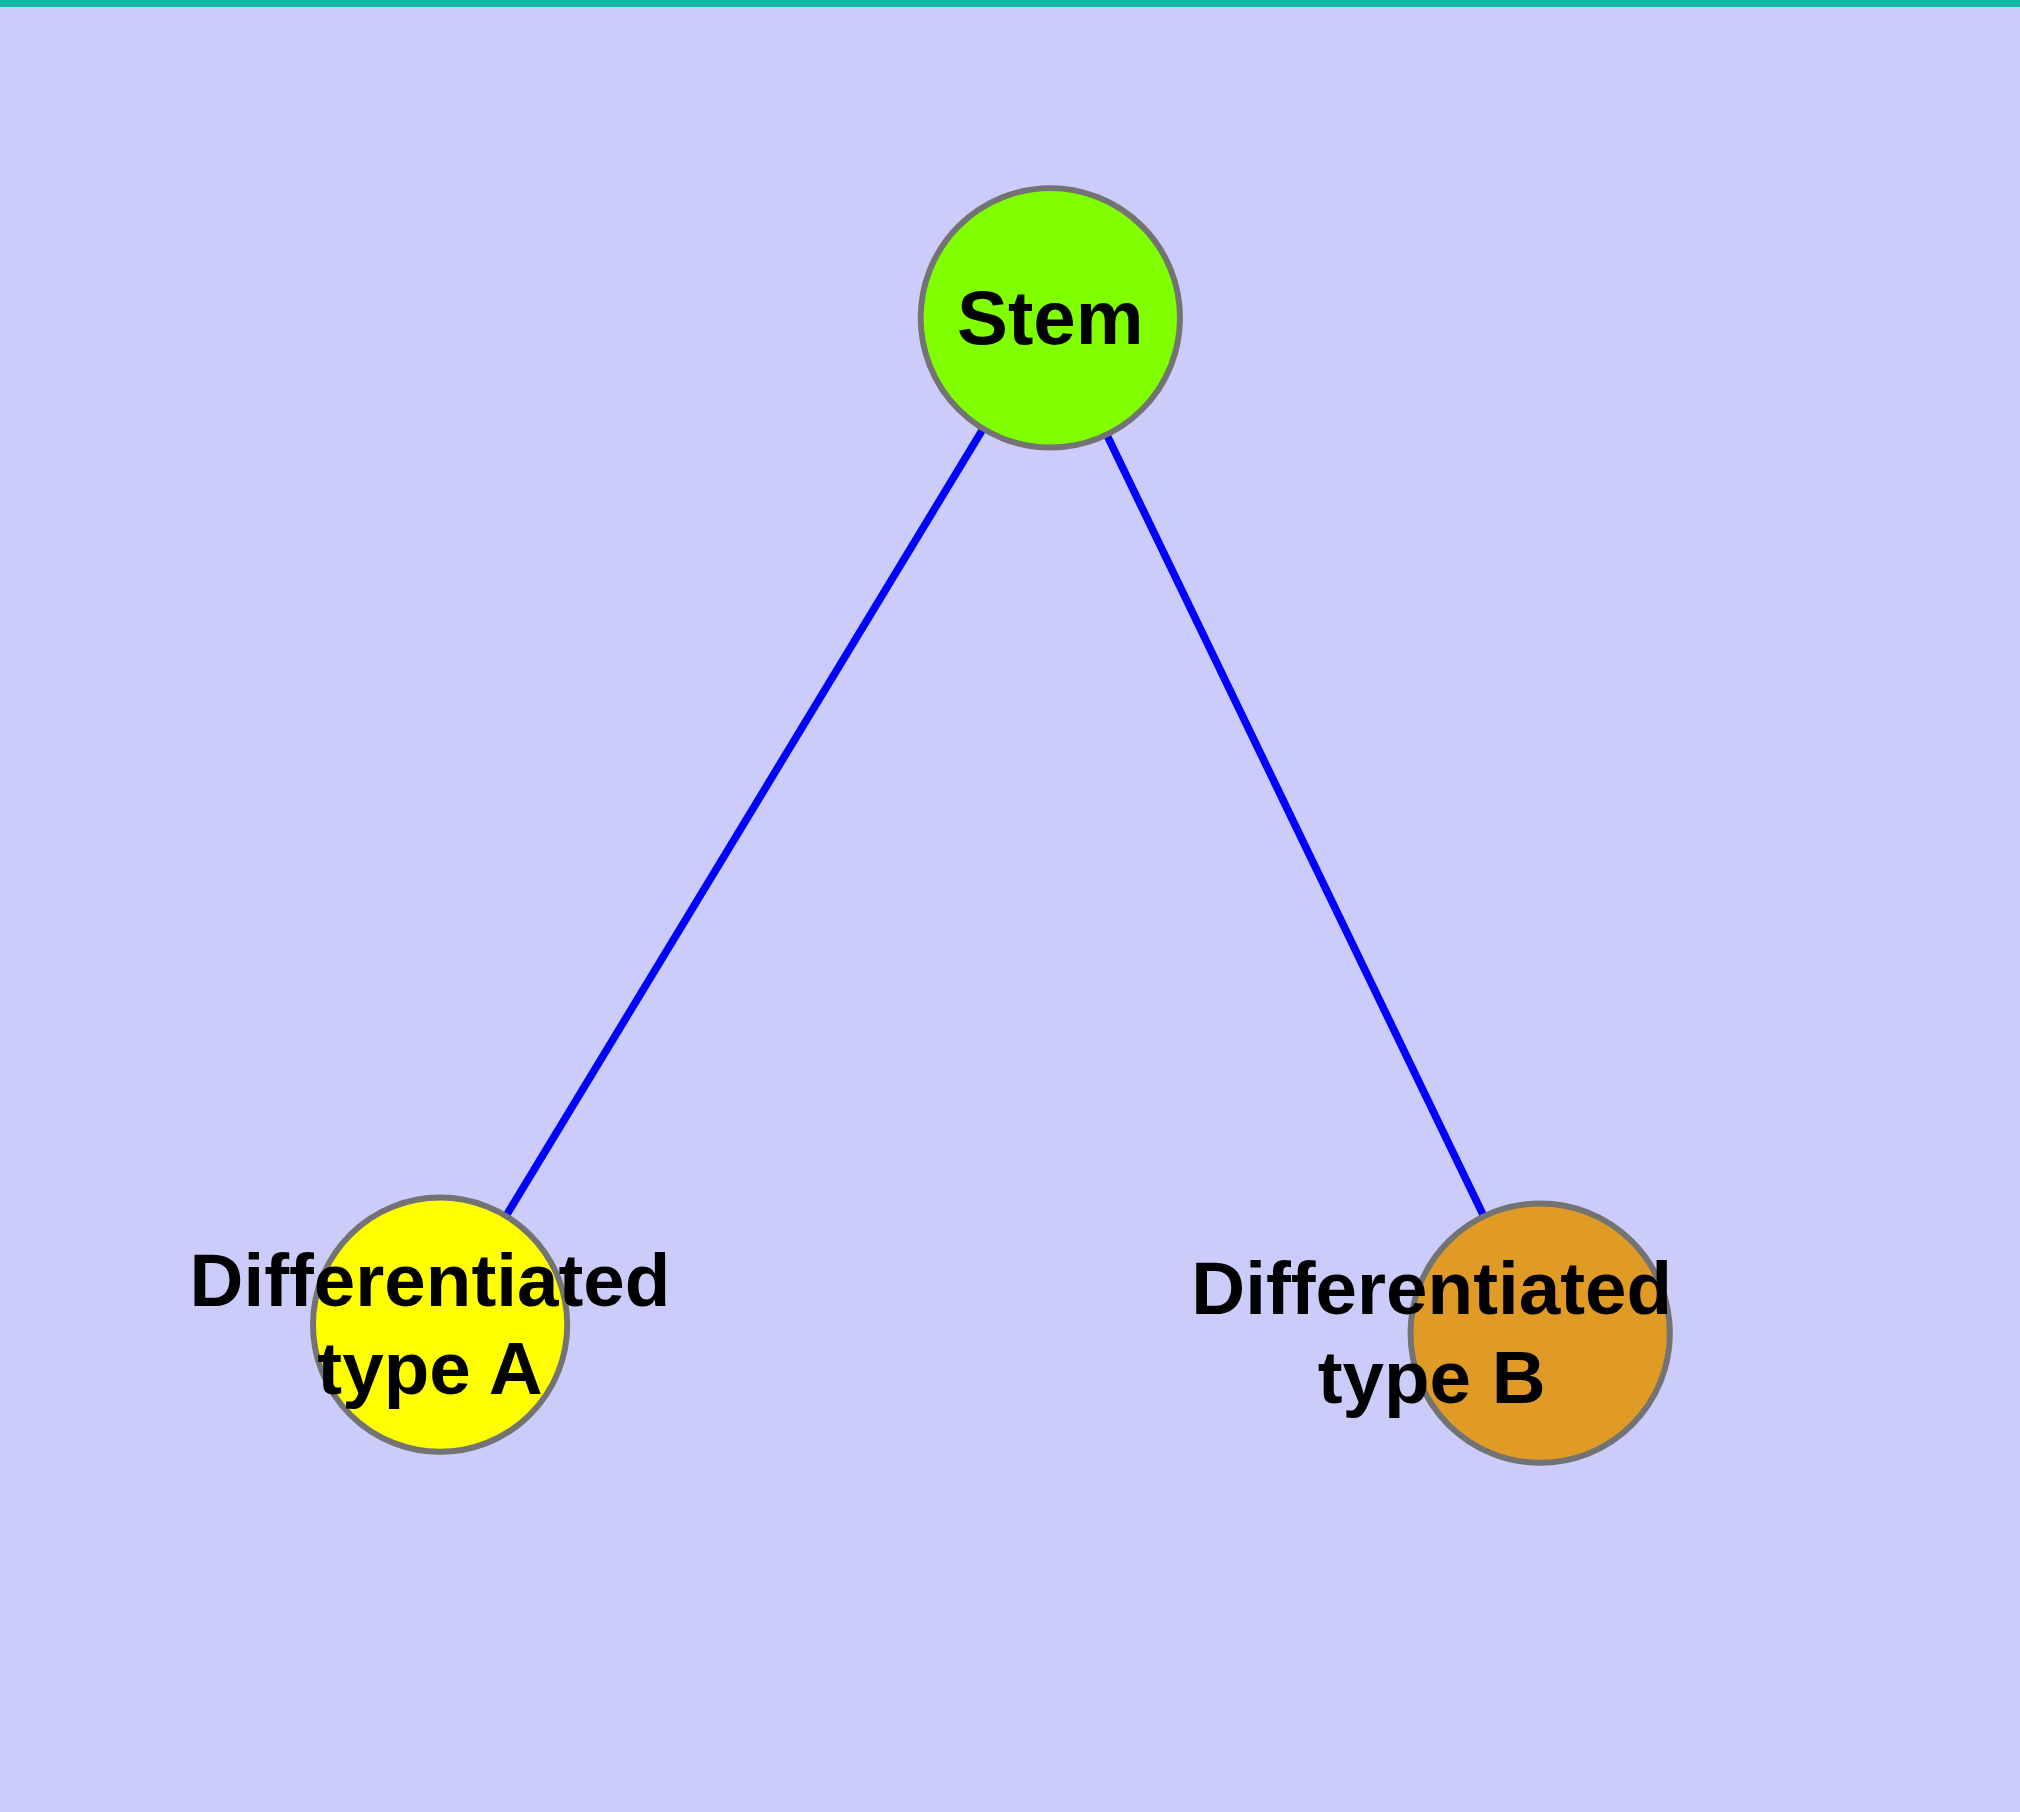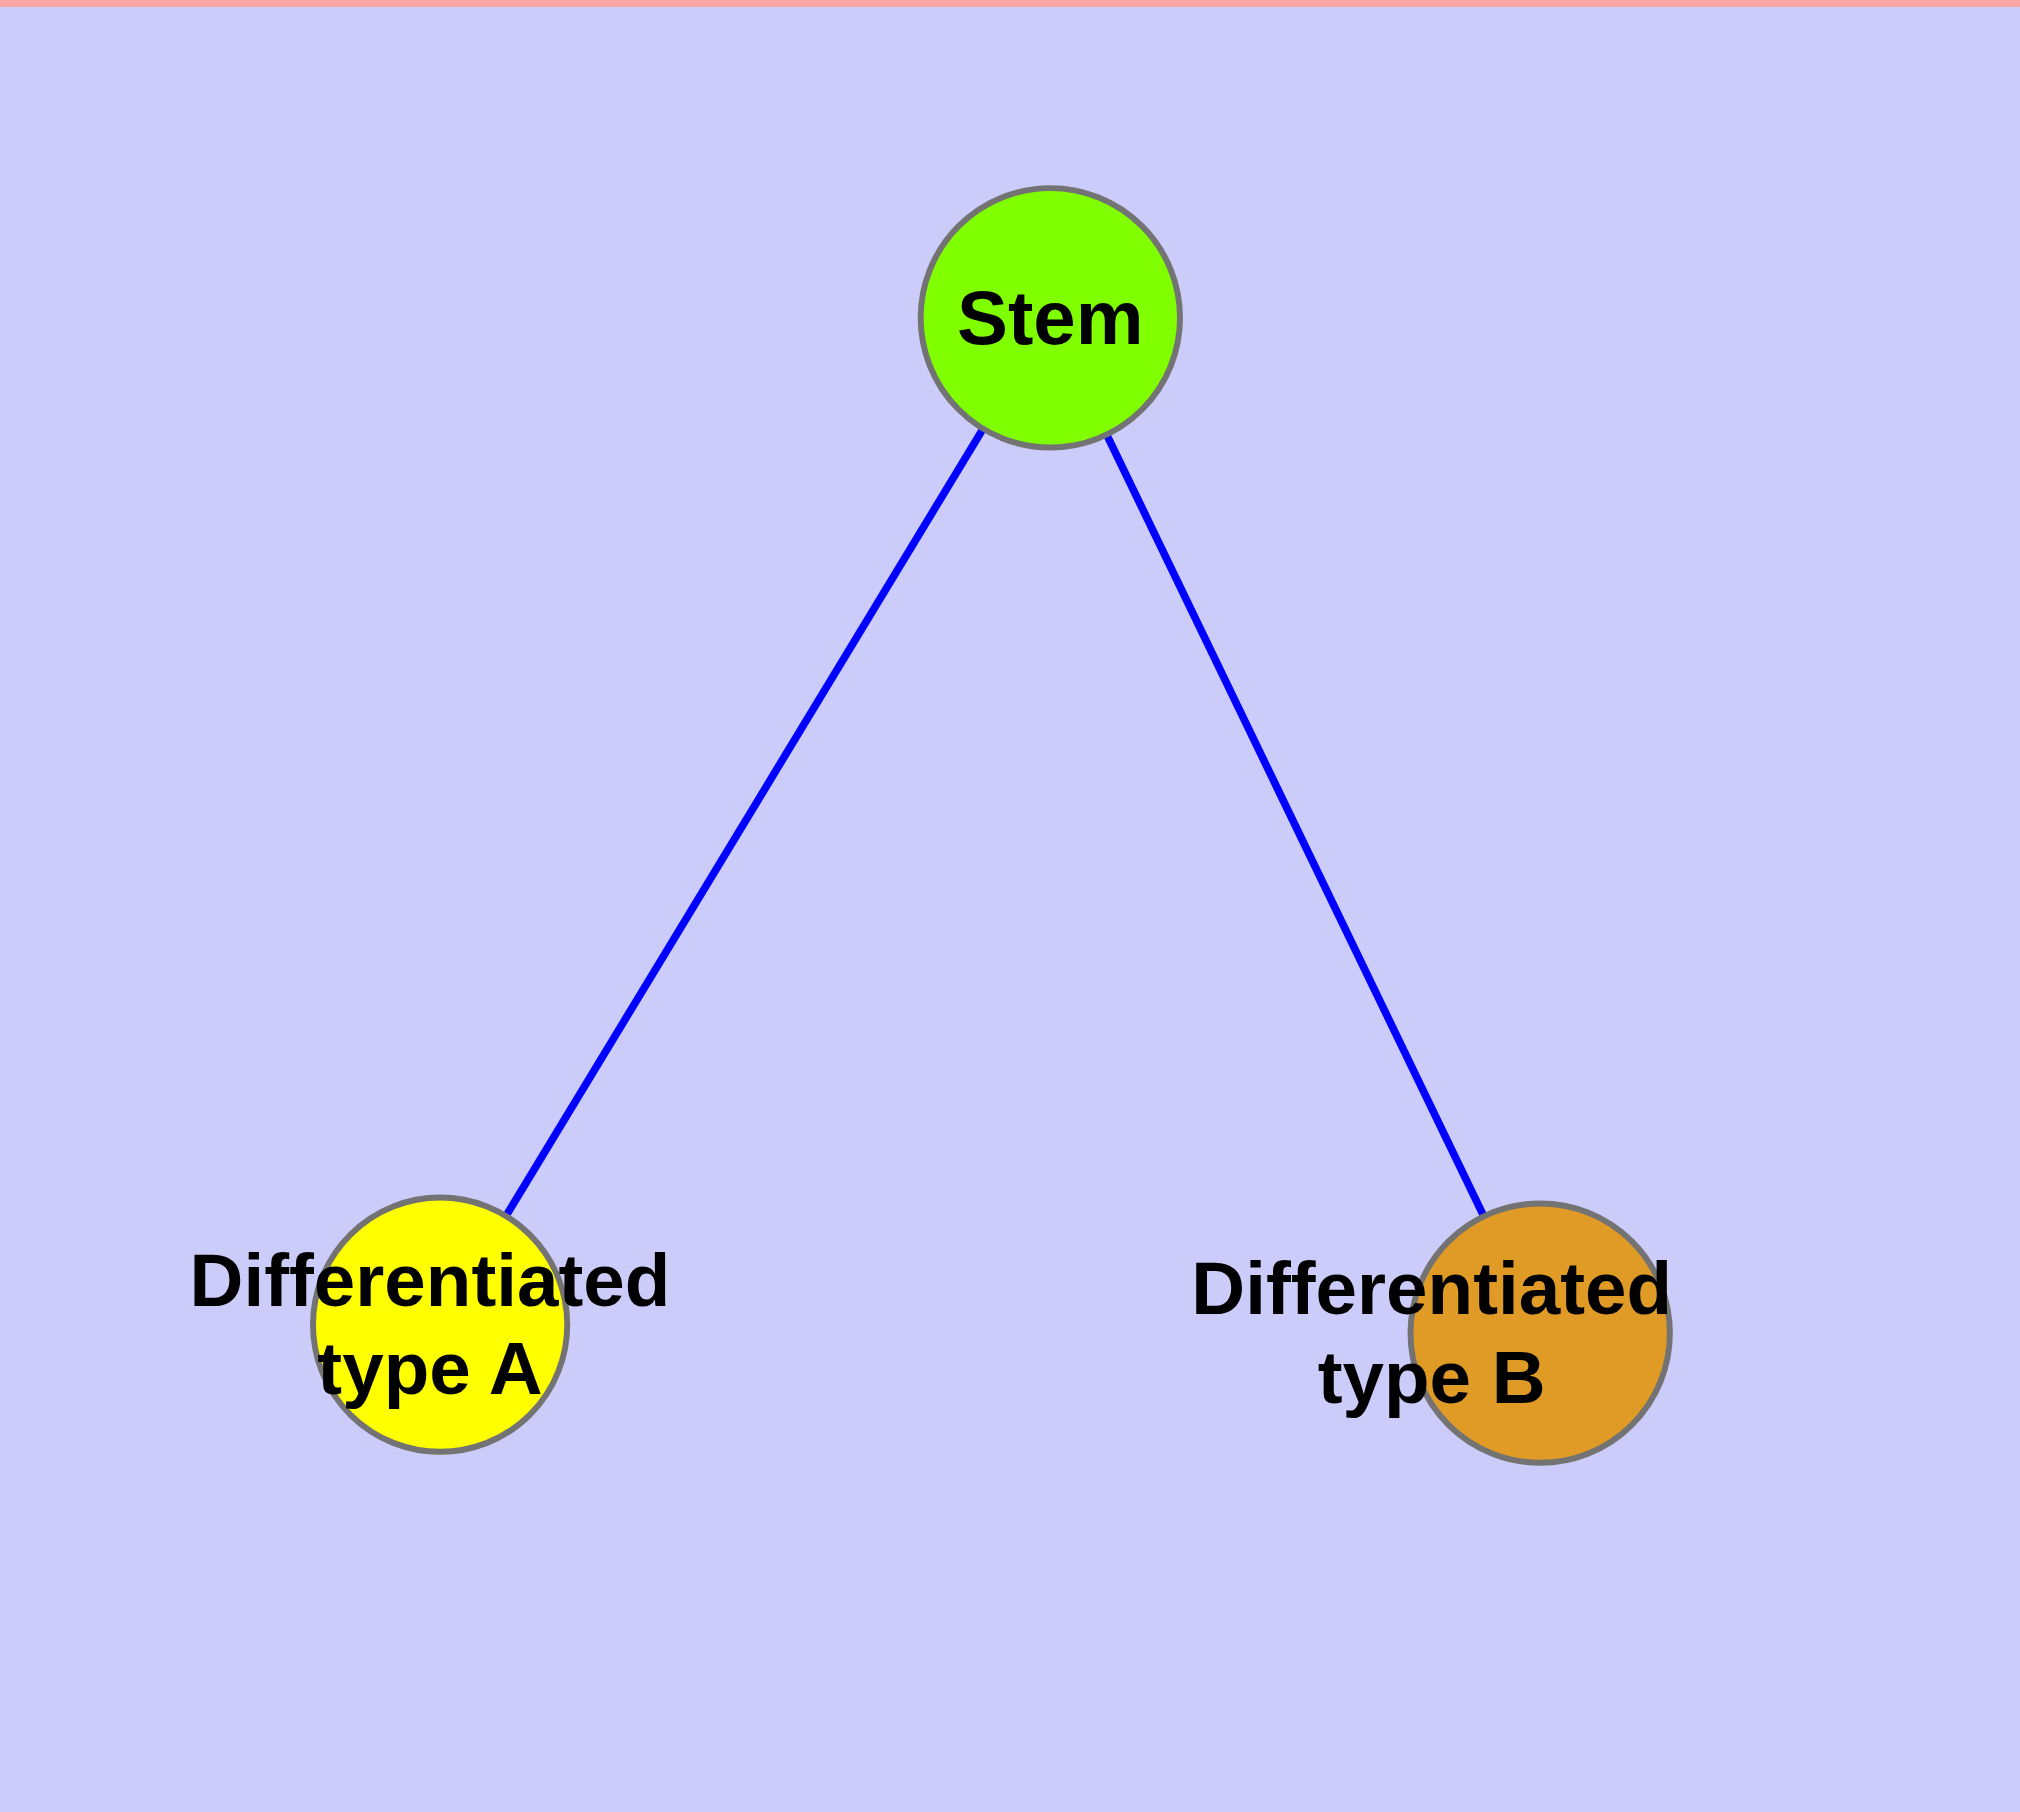--- a/index.html
+++ b/index.html
@@ -46,21 +46,21 @@
     font-weight: bold;
     fill: #000000;
     text-anchor: middle;
     dominant-baseline: auto;
     white-space: pre;
   }
 </style>
 </head>
 <body>
 
-<div id="stage" style="width: 2021px; height: 1812px; background: #fca5a5;">
+<div id="stage" style="width: 2021px; height: 1812px; background: #14b8a6;">
   <div id="canvas-bg" style="background: rgb(204, 204, 250);"></div>
 
   <svg id="graph-svg" viewBox="0 0 2384 2138" xmlns="http://www.w3.org/2000/svg">
     <g id="edges-layer">
         <line class="edge-line" x1="1239" y1="375" x2="519" y2="1563" stroke="#0000ff" stroke-width="9"></line>
         <line class="edge-line" x1="1239" y1="375" x2="1817" y2="1573" stroke="#0000ff" stroke-width="9"></line>
       </g>
     <g id="nodes-layer">
         <g>
           <circle class="node-circle" cx="1239" cy="375" r="153" fill="#7fff00" stroke="#737373" stroke-width="7"></circle>

